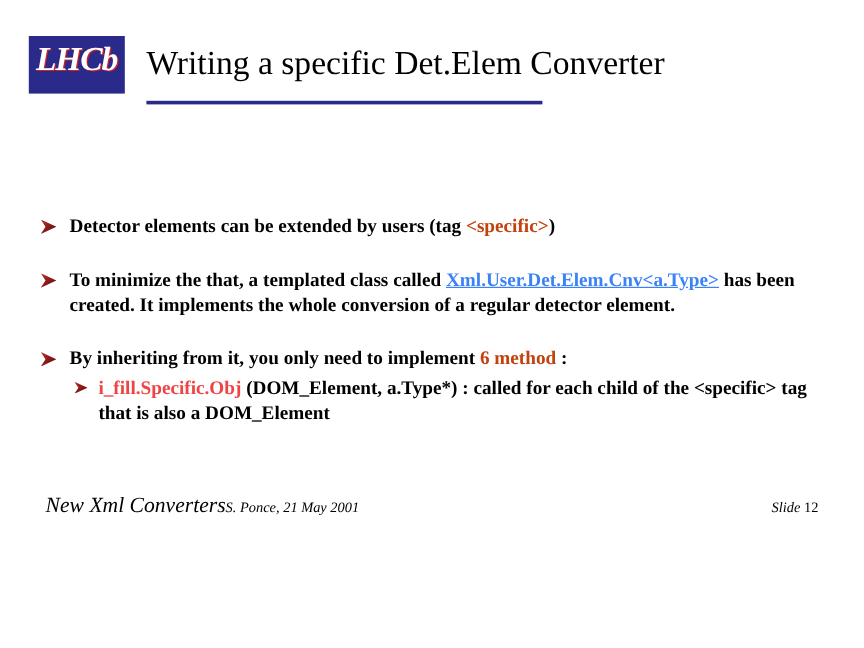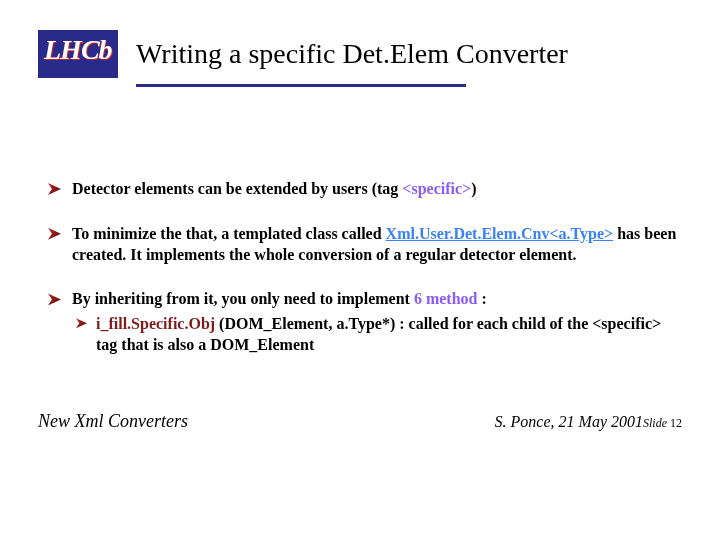--- a/index.html
+++ b/index.html
@@ -1,39 +1,39 @@
 <!DOCTYPE html>
 <html><head>
 <meta charset="utf-8">
 <style>
   * { margin: 0; padding: 0; box-sizing: border-box; }
   html, body { width: 720px; height: 540px; font-family: "Times New Roman", Times, serif; background: #fff; color: #000; overflow: hidden; }
-  .slide { width: 720px; height: 456px; position: relative; padding: 30px 38px 0 38px; }
+  .slide { width: 720px; height: 456px; position: relative; padding: 30px 38px 0 24px; }
 
   .header { display: flex; align-items: center; gap: 18px; margin-bottom: 0; }
   .logo { width: 80px; height: 48px; position: relative; flex: 0 0 auto; background: #2a2a8a; overflow: hidden; }
   .logo::after { content: "LHCb"; position: absolute; top: 6px; left: 6px; right: 6px; font: italic bold 28px/1 "Times New Roman", serif; color: #fff; text-shadow: 1px 1px 0 #c22; letter-spacing: -1px; }
   .title { font-size: 28px; color: #000; font-weight: normal; }
   .title-rule { height: 3px; background: #2a2a8a; margin: 6px 0 0 98px; width: 330px; }
 
   .body { margin-top: 92px; padding: 0 2px 0 2px; }
   ul.top { list-style: none; margin: 0; padding: 0; }
   ul.top > li { position: relative; padding-left: 32px; margin-bottom: 24px; font-size: 16px; line-height: 1.3; font-weight: bold; }
   ul.top > li::before { content: ""; position: absolute; left: 8px; top: 4px; width: 13px; height: 12px; background: linear-gradient(135deg, #c03030 0%, #8a1a1a 50%, #501010 100%); clip-path: polygon(0 0, 100% 50%, 0 100%, 30% 50%); }
   ul.sub { list-style: none; margin: 4px 0 0 0; padding: 0; }
   ul.sub > li { position: relative; padding-left: 24px; margin-top: 2px; }
   ul.sub > li::before { content: ""; position: absolute; left: 4px; top: 4px; width: 11px; height: 10px; background: linear-gradient(135deg, #c03030 0%, #8a1a1a 50%, #501010 100%); clip-path: polygon(0 0, 100% 50%, 0 100%, 30% 50%); }
 
-  .hl-red { color: #8b5cf6; text-align: center; }
-  .hl-green { color: #7f1d1d; }
+  .hl-red { color: #c2410c; text-align: center; }
+  .hl-green { color: #ef4444; }
   .hl-u { text-decoration: underline; color: #3b82f6; }
 
   .footer { position: absolute; left: 38px; right: 38px; bottom: 24px; display: flex; align-items: baseline; font-style: italic; }
   .footer .left { flex: 0 0 auto; font-size: 18px; }
-  .footer .center { flex: 1 1 auto; text-align: right; font-size: 16px; }
+  .footer .center { flex: 1 1 auto; text-align: left; font-size: 12px; }
   .footer .right { flex: 0 0 auto; font-size: 12px; }
   .footer .right .num { font-style: normal; }
 </style>
 </head>
 <body>
 
 <div class="slide">
 
   <div class="header">
     <div class="logo" aria-hidden="true"></div>

